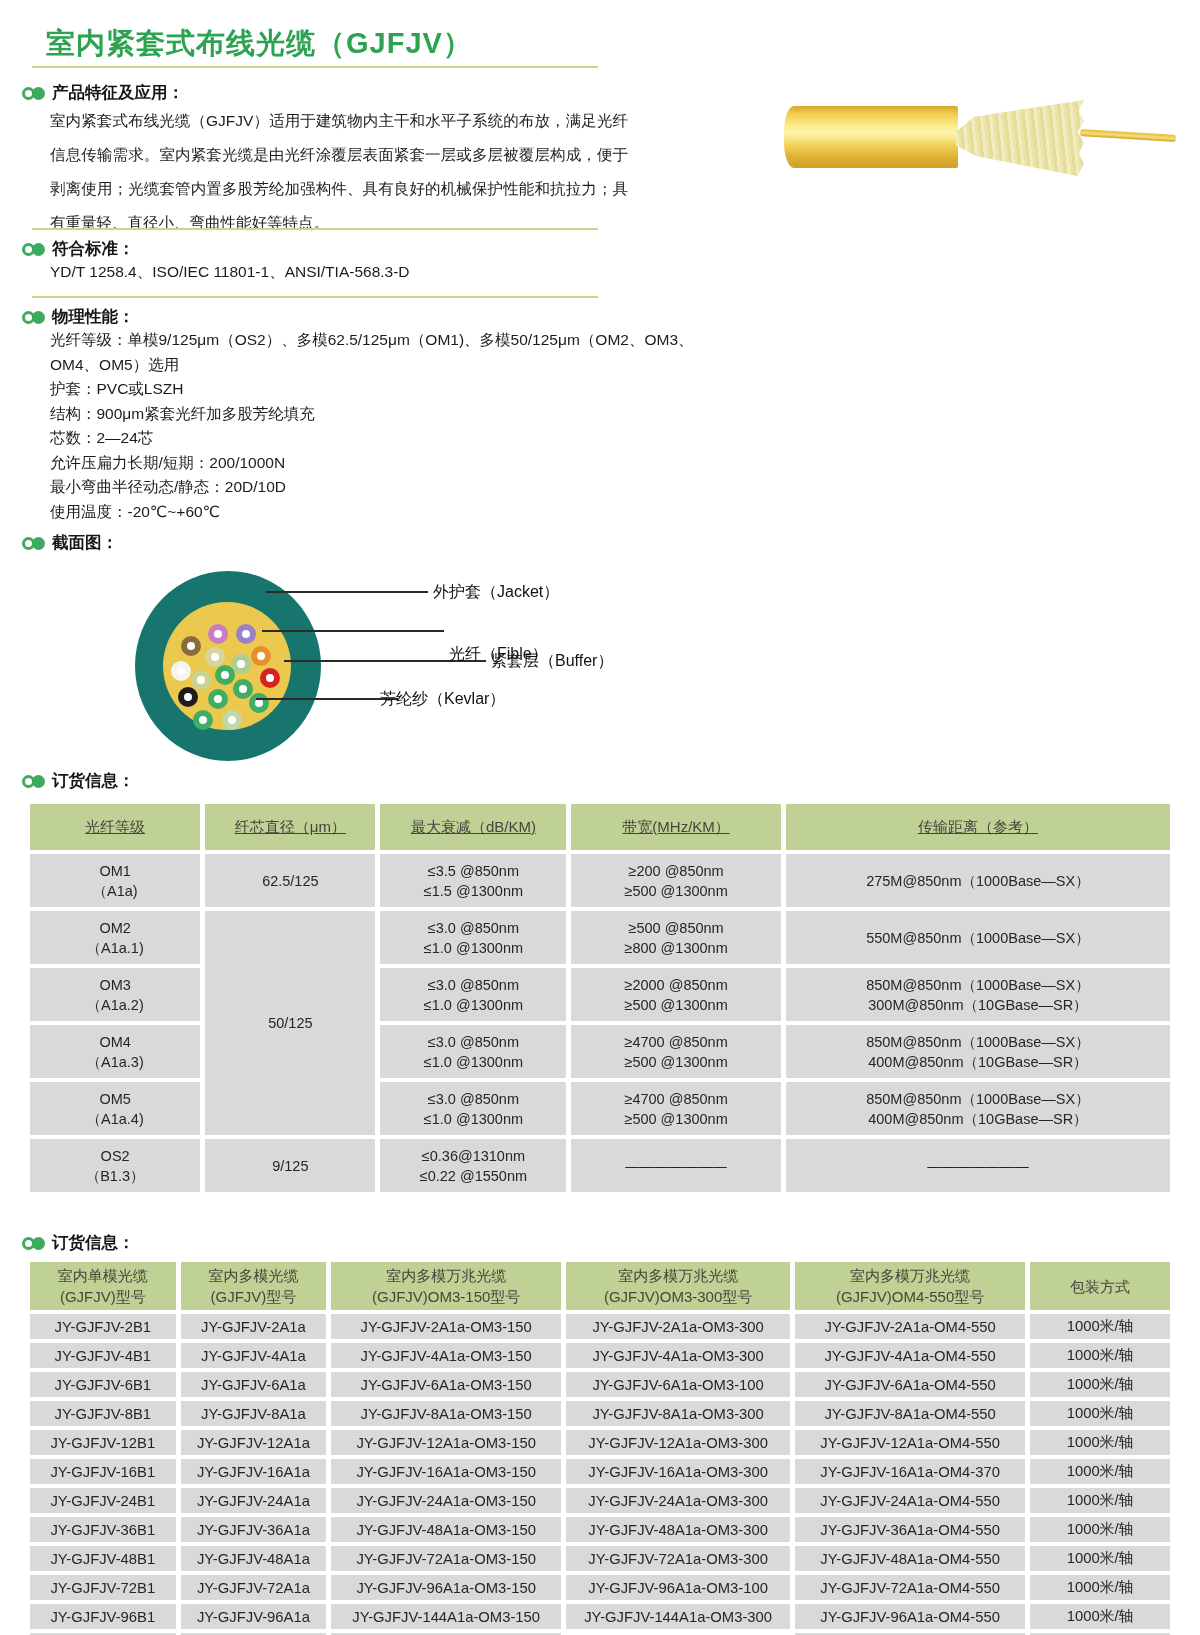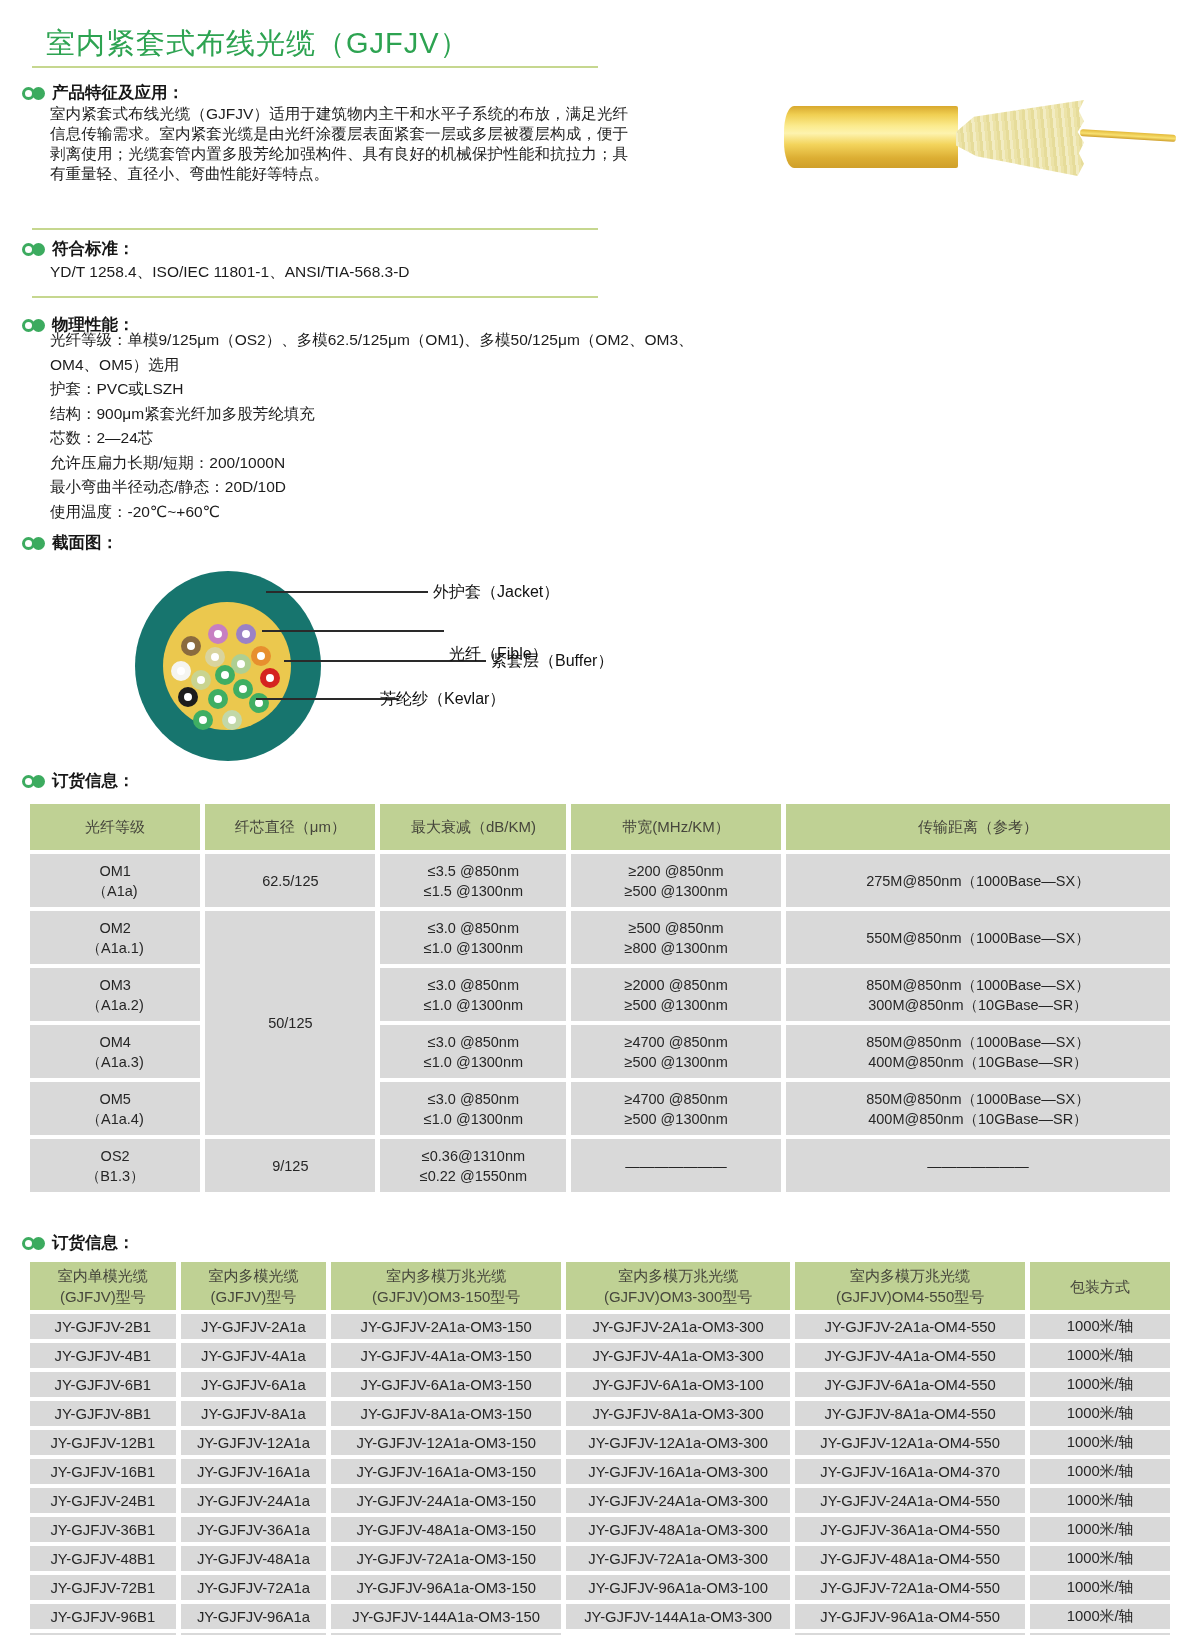--- a/index.html
+++ b/index.html
@@ -1,23 +1,23 @@
 <!DOCTYPE html>
 <html><head>
 <meta charset="utf-8">
 <style>
   html,body{margin:0;padding:0;background:#fff;}
   body{width:1200px;height:1635px;position:relative;font-family:"Liberation Sans","DejaVu Sans",sans-serif;color:#1e1e1e;overflow:hidden;}
-  .title{position:absolute;left:46px;top:24px;font-size:29px;font-weight:normal;color:#2da351;letter-spacing:1px;margin:0;}
+  .title{position:absolute;left:46px;top:24px;font-size:29px;font-weight:bold;color:#2da351;letter-spacing:1px;margin:0;}
   .rule{position:absolute;left:32px;width:566px;height:2px;background:#c6d78f;}
   .sec-head{position:absolute;left:22px;display:flex;align-items:center;font-size:16.5px;font-weight:bold;color:#161616;}
   .bullet{display:inline-flex;align-items:center;margin-right:7px;}
   .b1{width:13px;height:13px;border-radius:50%;border:3px solid #3cab5f;background:#fff;box-sizing:border-box;}
   .b2{width:13px;height:13px;border-radius:50%;background:#3cab5f;margin-left:-3px;}
-  .body-text{position:absolute;left:50px;top:104px;width:578px;font-size:15.5px;line-height:20px;text-align:justify;color:#1c1c1c;margin:0;}
+  .body-text{position:absolute;left:50px;top:104px;width:578px;font-size:15.5px;line-height:34px;text-align:justify;color:#1c1c1c;margin:0;}
   .one-line{position:absolute;left:50px;font-size:15.5px;color:#1c1c1c;}
   .phys{position:absolute;left:50px;top:328px;font-size:15.5px;line-height:24.5px;color:#1c1c1c;}
   .phys div{white-space:pre;}
   
   .cable{position:absolute;left:778px;top:92px;width:410px;height:92px;}
   .cable-jacket{position:absolute;left:6px;top:14px;width:174px;height:62px;
     border-radius:10px 2px 2px 10px / 26px 2px 2px 26px;
     background:linear-gradient(180deg,#d8a82e 0%,#f0cf52 14%,#fbeb8e 32%,#fdf3ae 44%,#f3d45c 62%,#dcae33 84%,#cf9f2a 100%);}
   .cable-fray{position:absolute;left:178px;top:8px;width:128px;height:76px;
     background:repeating-linear-gradient(84deg,#e6dc9a 0 3px,#f2ecc2 3px 6px,#ece3a8 6px 9px);
@@ -30,21 +30,21 @@
   .xsec-inner{position:absolute;left:33px;top:36px;width:128px;height:128px;border-radius:50%;background:#ebc84e;}
   .fiber-dot{position:absolute;width:8px;height:8px;border-radius:50%;background:#fff;border:6px solid #000;box-sizing:content-box;}
   .lead{position:absolute;height:2px;background:#2a2a2a;}
   .xlabel{position:absolute;font-size:16px;color:#111;white-space:nowrap;}
   
   table{border-collapse:separate;border-spacing:5px 4px;position:absolute;table-layout:fixed;}
   .ttable{left:25px;top:800px;width:1150px;}
   .otable{left:25px;top:1258px;width:1150px;}
   th{background:#bfd194;color:#46463c;font-weight:normal;text-align:center;vertical-align:middle;}
   td{background:#d9d9d9;color:#262626;text-align:center;vertical-align:middle;}
-  .ttable th{height:44px;font-size:15px;}
+  .ttable th{height:44px;font-size:15px;text-decoration:underline;}
   .ttable td{height:51px;font-size:14.5px;line-height:20px;}
   .otable th{height:46px;font-size:15px;line-height:21px;}
   .otable td{height:23px;font-size:14.8px;}
   td.blank{background:transparent;}
 </style>
 </head>
 <body>
 
 <h1 class="title">室内紧套式布线光缆（GJFJV）</h1>
 <div class="rule" style="top:66px"></div>
@@ -62,21 +62,21 @@
 <div class="sec-head" style="top:238px">
   <span class="bullet">
       <span class="b1"></span>
       <span class="b2"></span>
     </span>
   <span>符合标准：</span>
 </div>
 <div class="one-line" style="top:262px">YD/T 1258.4、ISO/IEC 11801-1、ANSI/TIA-568.3-D</div>
 <div class="rule" style="top:296px"></div>
 
-<div class="sec-head" style="top:314px">
+<div class="sec-head" style="top:306px">
   <span class="bullet">
       <span class="b1"></span>
       <span class="b2"></span>
     </span>
   <span>物理性能：</span>
 </div>
 <div class="phys" id="phys-lines">
     <div>光纤等级：单模9/125μm（OS2）、多模62.5/125μm（OM1)、多模50/125μm（OM2、OM3、</div>
     <div>OM4、OM5）选用</div>
     <div>护套：PVC或LSZH</div>

